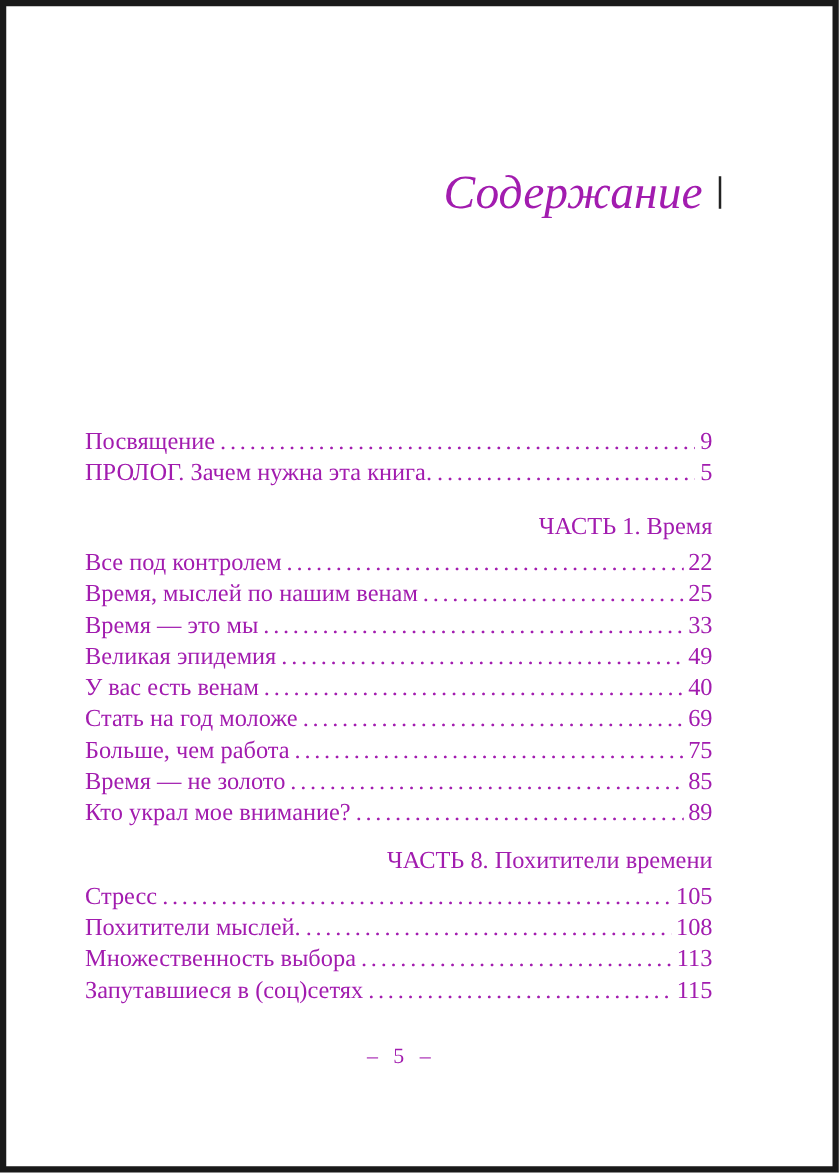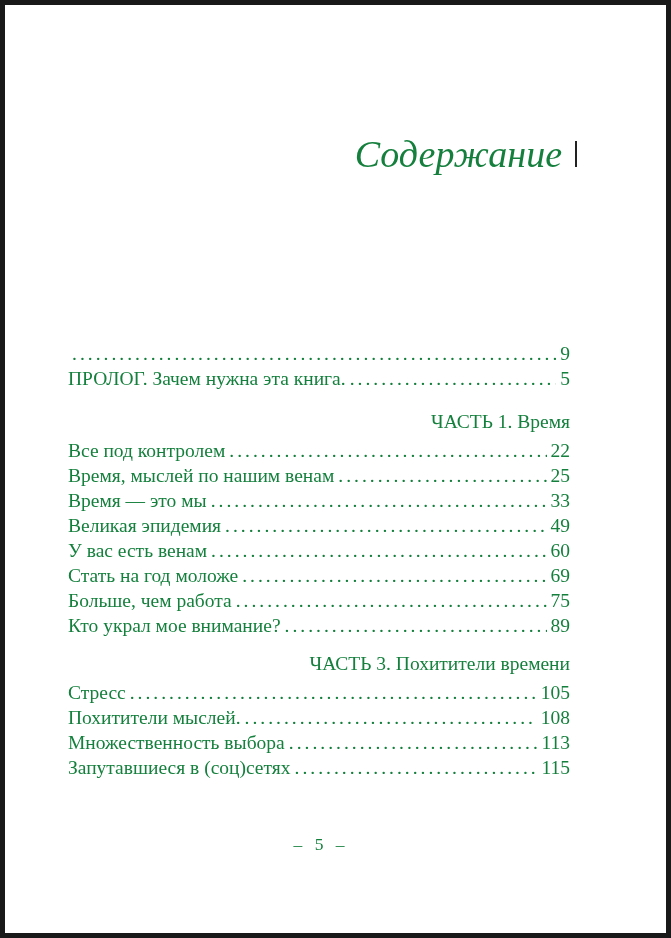--- a/index.html
+++ b/index.html
@@ -7,21 +7,21 @@
   body { background: #ffffff; }
 
   .page {
     position: relative;
     width: 671px;
     height: 938px;
     background: #ffffff;
     border: 5px solid #191919;
     overflow: hidden;
     font-family: "Liberation Serif", "DejaVu Serif", serif;
-    color: #15803d;
+    color: #a21caf;
   }
 
   
   .title-row {
     position: absolute;
     top: 126px;
     left: 0;
     right: 89px;
     display: flex;
     justify-content: flex-end;
@@ -93,20 +93,21 @@
 <div class="page">
 
   <div class="title-row">
     <div class="book-title">Содержание</div>
     <div class="text-cursor"></div>
   </div>
 
   <div class="toc">
 
     <div class="toc-row">
+      <span class="toc-title">Посвящение</span>
       <span class="toc-leader"></span>
       <span class="toc-page">9</span>
     </div>
     <div class="toc-row">
       <span class="toc-title">ПРОЛОГ. Зачем нужна эта книга.</span>
       <span class="toc-leader"></span>
       <span class="toc-page">5</span>
     </div>
 
     <div class="section section-1">
@@ -128,41 +129,46 @@
         <span class="toc-page">33</span>
       </div>
       <div class="toc-row">
         <span class="toc-title">Великая эпидемия</span>
         <span class="toc-leader"></span>
         <span class="toc-page">49</span>
       </div>
       <div class="toc-row">
         <span class="toc-title">У вас есть венам</span>
         <span class="toc-leader"></span>
-        <span class="toc-page">60</span>
+        <span class="toc-page">40</span>
       </div>
       <div class="toc-row">
         <span class="toc-title">Стать на год моложе</span>
         <span class="toc-leader"></span>
         <span class="toc-page">69</span>
       </div>
       <div class="toc-row">
         <span class="toc-title">Больше, чем работа</span>
         <span class="toc-leader"></span>
         <span class="toc-page">75</span>
       </div>
       <div class="toc-row">
+        <span class="toc-title">Время — не золото</span>
+        <span class="toc-leader"></span>
+        <span class="toc-page">85</span>
+      </div>
+      <div class="toc-row">
         <span class="toc-title">Кто украл мое внимание?</span>
         <span class="toc-leader"></span>
         <span class="toc-page">89</span>
       </div>
     </div>
 
     <div class="section section-2">
-      <div class="sec-heading">ЧАСТЬ 3. Похитители времени</div>
+      <div class="sec-heading">ЧАСТЬ 8. Похитители времени</div>
 
       <div class="toc-row">
         <span class="toc-title">Стресс</span>
         <span class="toc-leader"></span>
         <span class="toc-page">105</span>
       </div>
       <div class="toc-row">
         <span class="toc-title">Похитители мыслей.</span>
         <span class="toc-leader"></span>
         <span class="toc-page">108</span>

